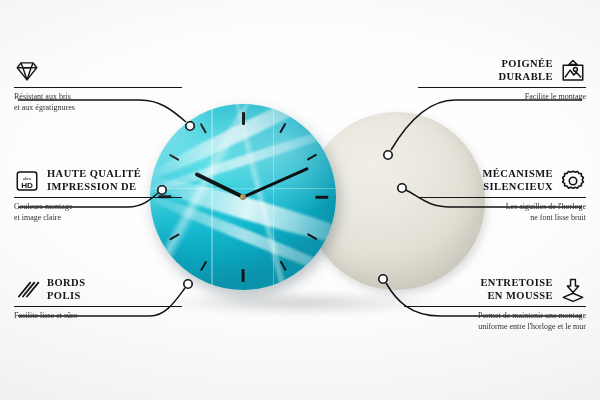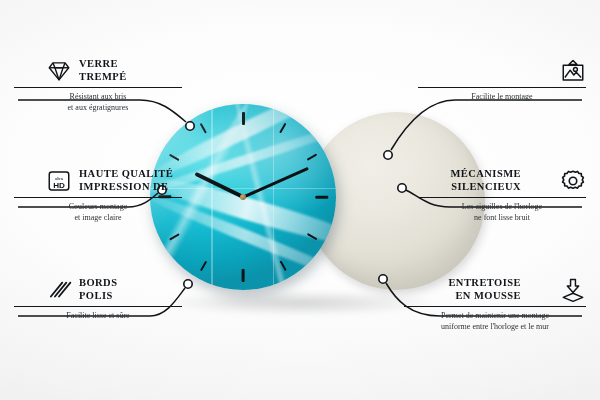--- a/index.html
+++ b/index.html
@@ -82,23 +82,22 @@
   .feature.right .f-head { flex-direction:row-reverse; }
   .f-title {
     font-size:10.5px; font-weight:bold; line-height:1.22;
     letter-spacing:.45px; color:#111418; text-transform:uppercase;
     font-family:"Liberation Serif", serif;
   }
   .f-rule { height:1.4px; background:#14171a; margin:3px 0 3.5px; }
   .f-desc {
     font-size:8px; line-height:1.34; color:#2d3034;
     font-family:"Liberation Serif", serif;
-    text-align:center;
-  }
-  .f-icon { width:26px; height:26px; flex:0 0 26px; color:#111418;margin-left:32px; }
+  }
+  .f-icon { width:26px; height:26px; flex:0 0 26px; color:#111418; }
   .f-icon svg { width:100%; height:100%; display:block; }
 </style>
 </head>
 <body>
 
 <div class="stage">
 
   <div class="floor-shadow"></div>
 
   <div class="disc back-disc">
@@ -164,24 +163,20 @@
         <svg viewBox="0 0 32 32">
             <g fill="none" stroke="currentColor" stroke-width="1.7" stroke-linejoin="round">
           <path d="M4 12 L16 27 L28 12 L23.5 6 H8.5 Z"></path>
               <path d="M4 12 H28"></path>
           <path d="M8.5 6 L11 12 L16 27"></path>
               <path d="M23.5 6 L21 12 L16 27"></path>
               <path d="M11 12 H21"></path>
         </g>
           </svg>
       </span>
-      <div>
-        <div class="f-title">VERRE</div>
-        <div class="f-title">TREMPÉ</div>
-      </div>
     </div>
     <div class="f-rule"></div>
     <div class="f-desc">Résistant aux bris</div>
     <div class="f-desc">et aux égratignures</div>
   </div>
 
   <div class="feature left" style="top:168px;">
     <div class="f-head">
       <span class="f-icon">
         <svg viewBox="0 0 32 32">
@@ -225,20 +220,24 @@
       <span class="f-icon">
         <svg viewBox="0 0 32 32">
             <g fill="none" stroke="currentColor" stroke-width="1.8" stroke-linejoin="round">
           <path d="M16 3 L11 8 H21 Z"></path>
           <rect x="4" y="9" width="24" height="18"></rect>
           <path d="M6 24 L12.5 15 L17 21 L20 17.5 L26 24"></path>
           <circle cx="19" cy="14" r="2.4"></circle>
         </g>
           </svg>
       </span>
+      <div>
+        <div class="f-title">POIGNÉE</div>
+        <div class="f-title">DURABLE</div>
+      </div>
     </div>
     <div class="f-rule"></div>
     <div class="f-desc">Facilite le montage</div>
   </div>
 
   <div class="feature right" style="top:168px;">
     <div class="f-head">
       <span class="f-icon">
         <svg viewBox="0 0 32 32">
             <g fill="none" stroke="currentColor" stroke-width="2" stroke-linejoin="round">

